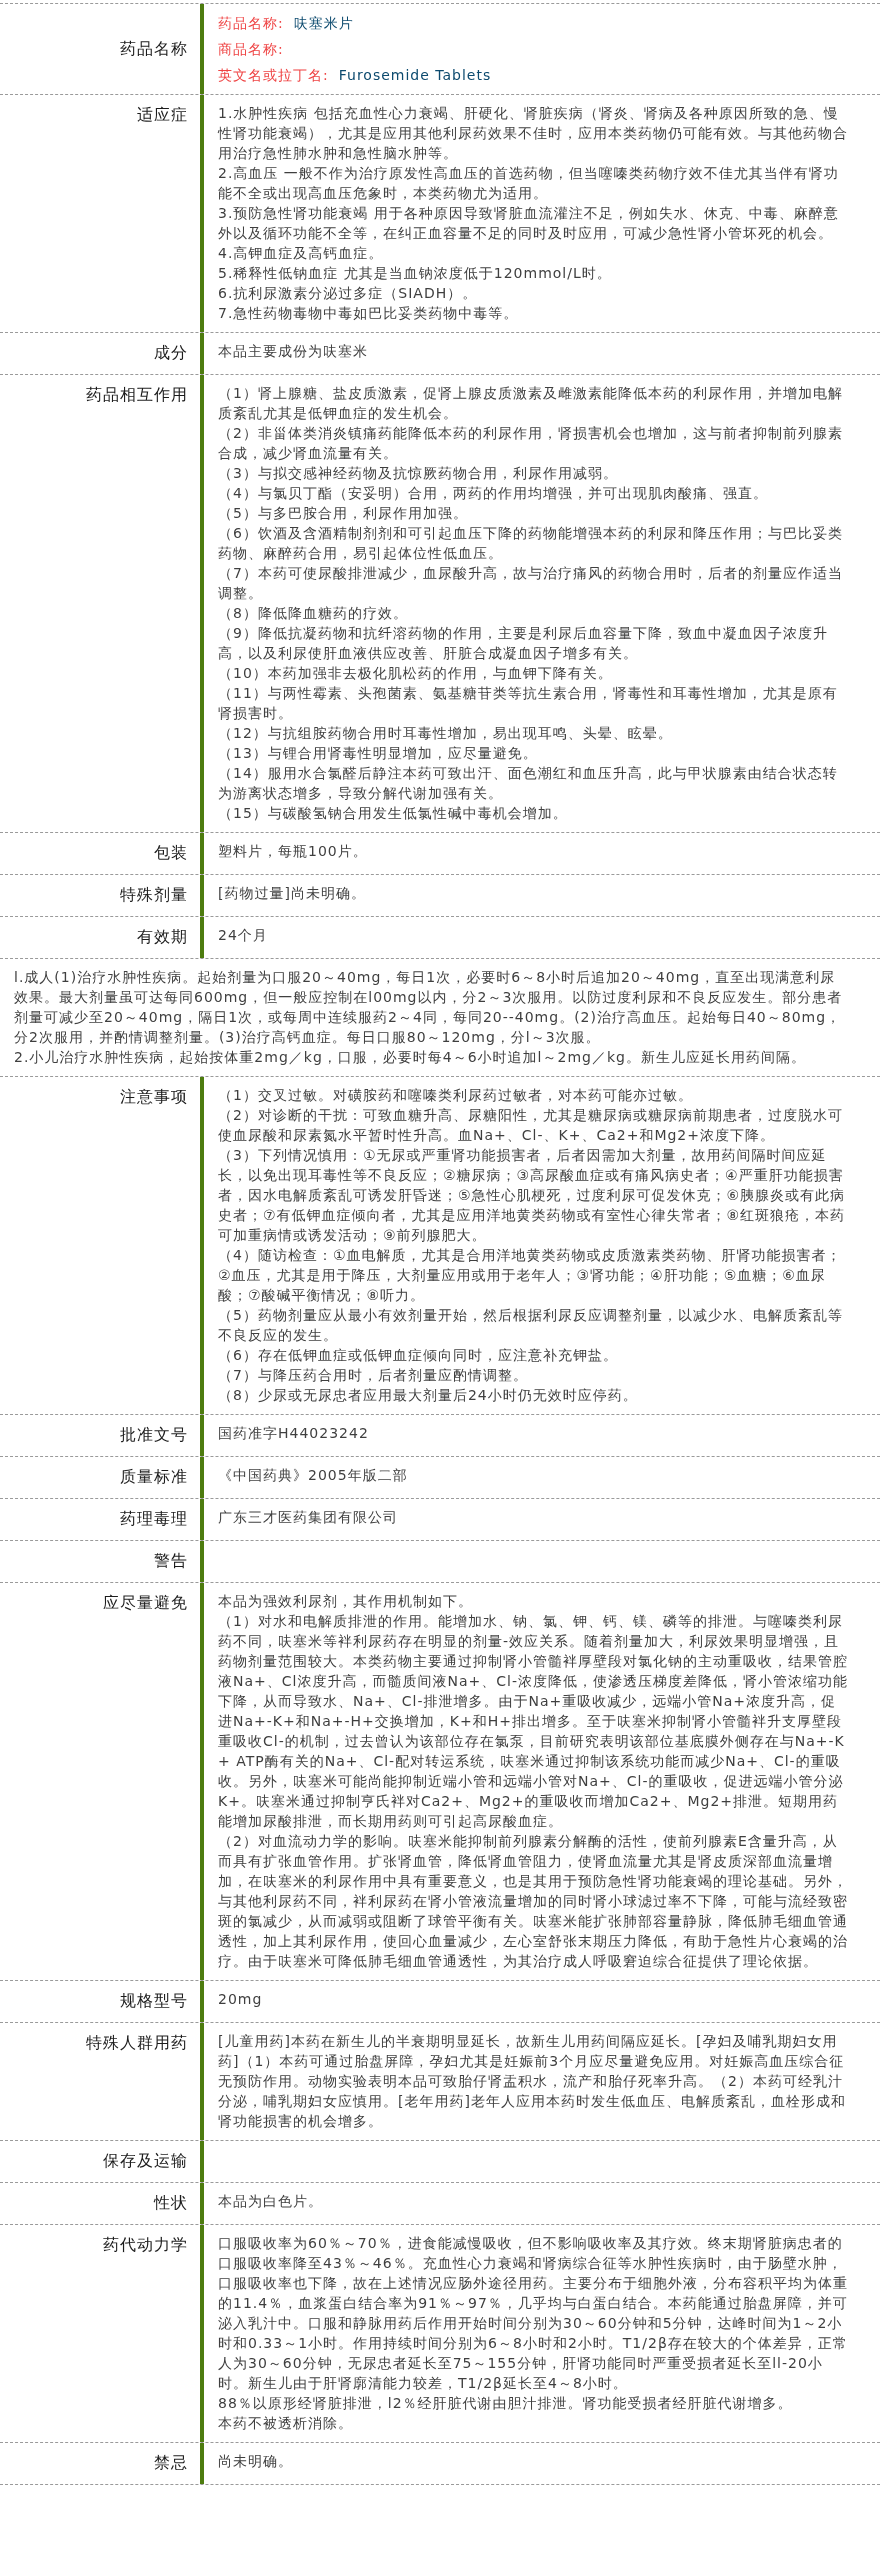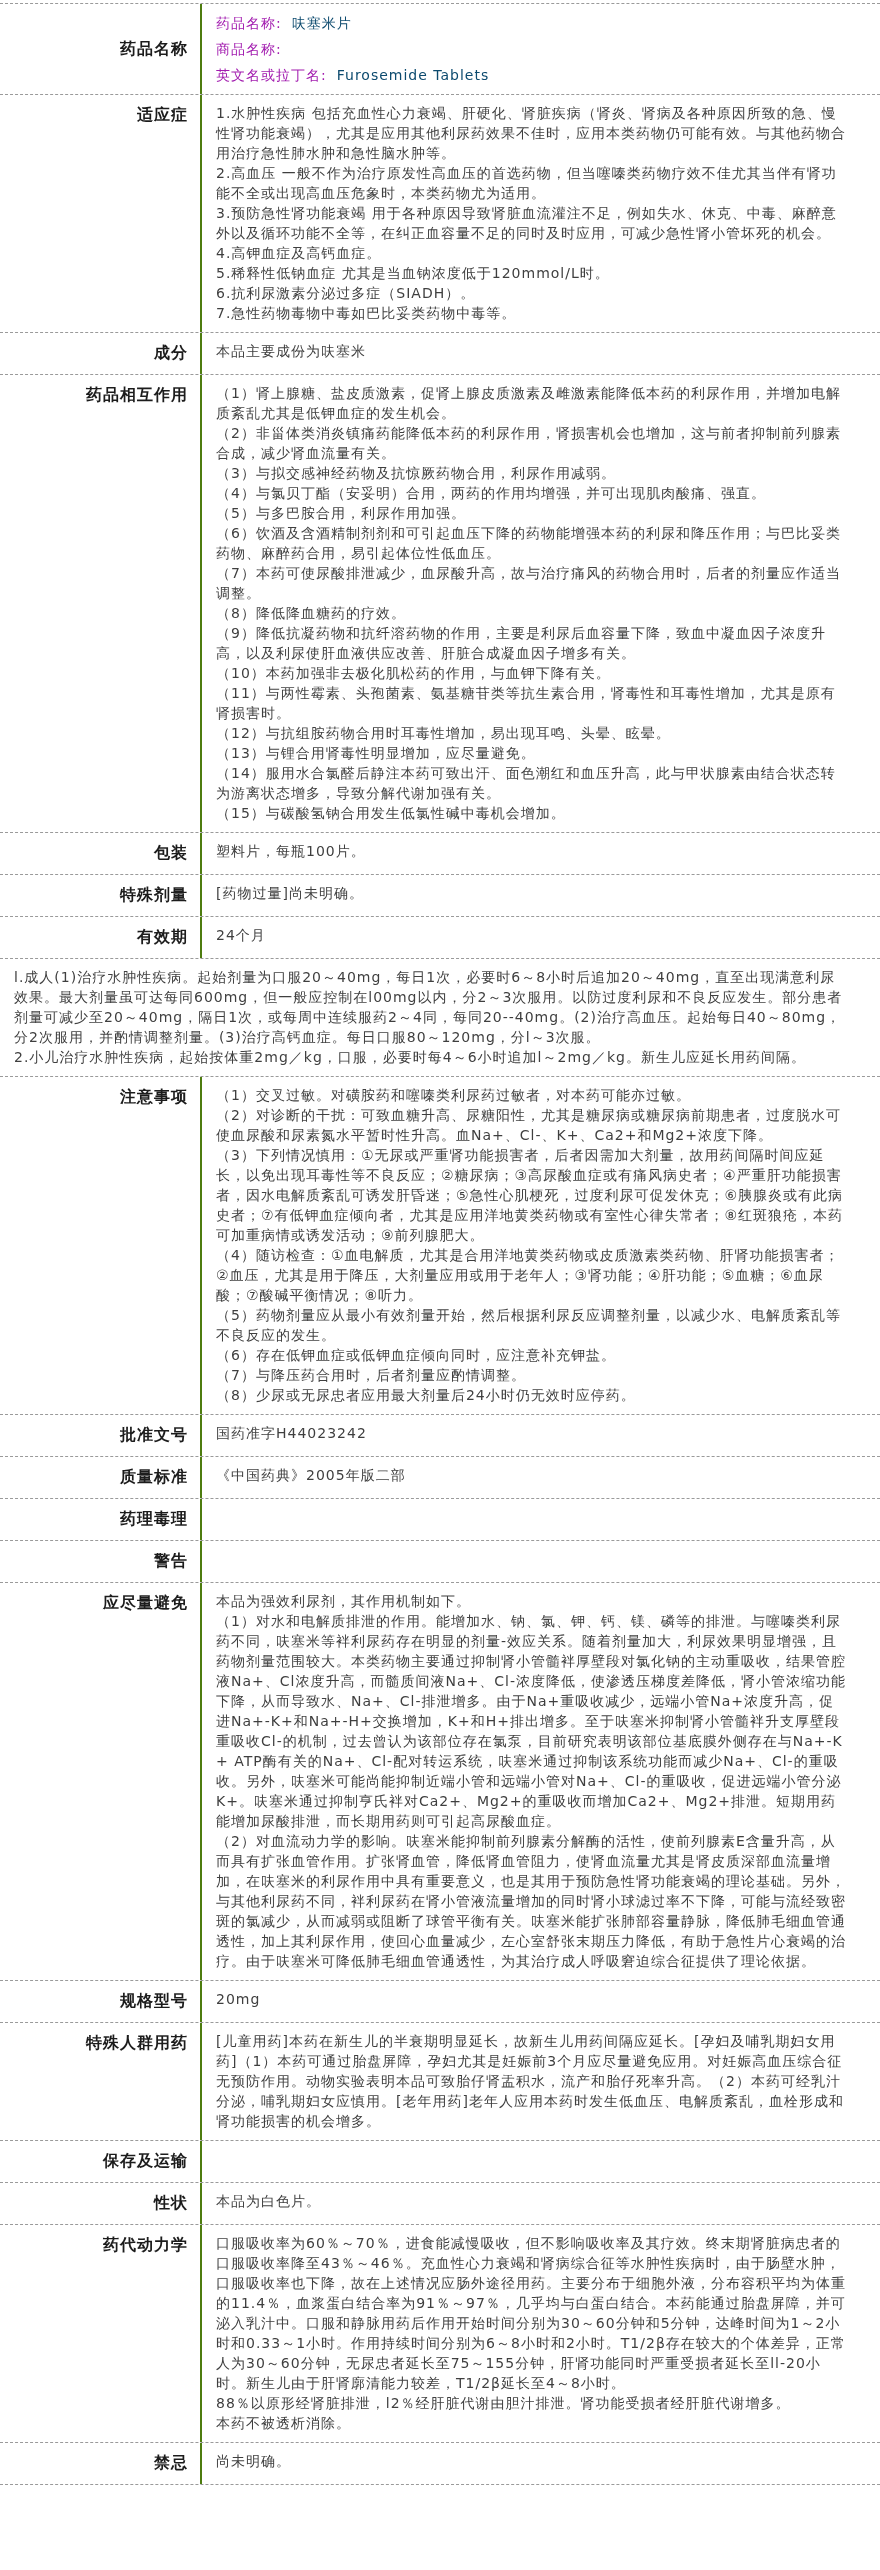--- a/index.html
+++ b/index.html
@@ -19,25 +19,25 @@
     background: #ffffff;
   }
   .row {
     display: flex;
     align-items: stretch;
     border-bottom: 1px dashed #9a9a9a;
   }
   .cell-label {
     flex: 0 0 188px;
     width: 188px;
-    border-right: 2px solid #4d7c0f;
+    border-right: 4px solid #4d7c0f;
     text-align: right;
     padding: 10px 12px 10px 0;
     font-size: 16px;
-    font-weight: bold;
+    font-weight: normal;
     color: #1c1c1c;
     letter-spacing: 1px;
   }
   .cell-content {
     flex: 1 1 auto;
     padding: 8px 32px 9px 14px;
     font-size: 14px;
     line-height: 20px;
     letter-spacing: 1px;
     color: #3f3f3f;
@@ -54,21 +54,21 @@
   .row-first .cell-content {
     white-space: normal;
     padding-top: 6px;
     padding-bottom: 6px;
   }
   .field-line {
     line-height: 26px;
     font-size: 14px;
   }
   .sub-label {
-    color: #a21caf;
+    color: #ef4444;
     margin-right: 10px;
   }
   .sub-value {
     color: #0c4a6e;
   }
 </style>
 </head>
 <body>
 
 <div class="spec-table">
@@ -160,20 +160,21 @@
     <div class="cell-content">国药准字H44023242</div>
   </div>
 
   <div class="row">
     <div class="cell-label">质量标准</div>
     <div class="cell-content">《中国药典》2005年版二部</div>
   </div>
 
   <div class="row">
     <div class="cell-label">药理毒理</div>
+    <div class="cell-content">广东三才医药集团有限公司</div>
   </div>
 
   <div class="row">
     <div class="cell-label">警告</div>
     <div class="cell-content"></div>
   </div>
 
   <div class="row">
     <div class="cell-label">应尽量避免</div>
     <div class="cell-content">本品为强效利尿剂，其作用机制如下。

